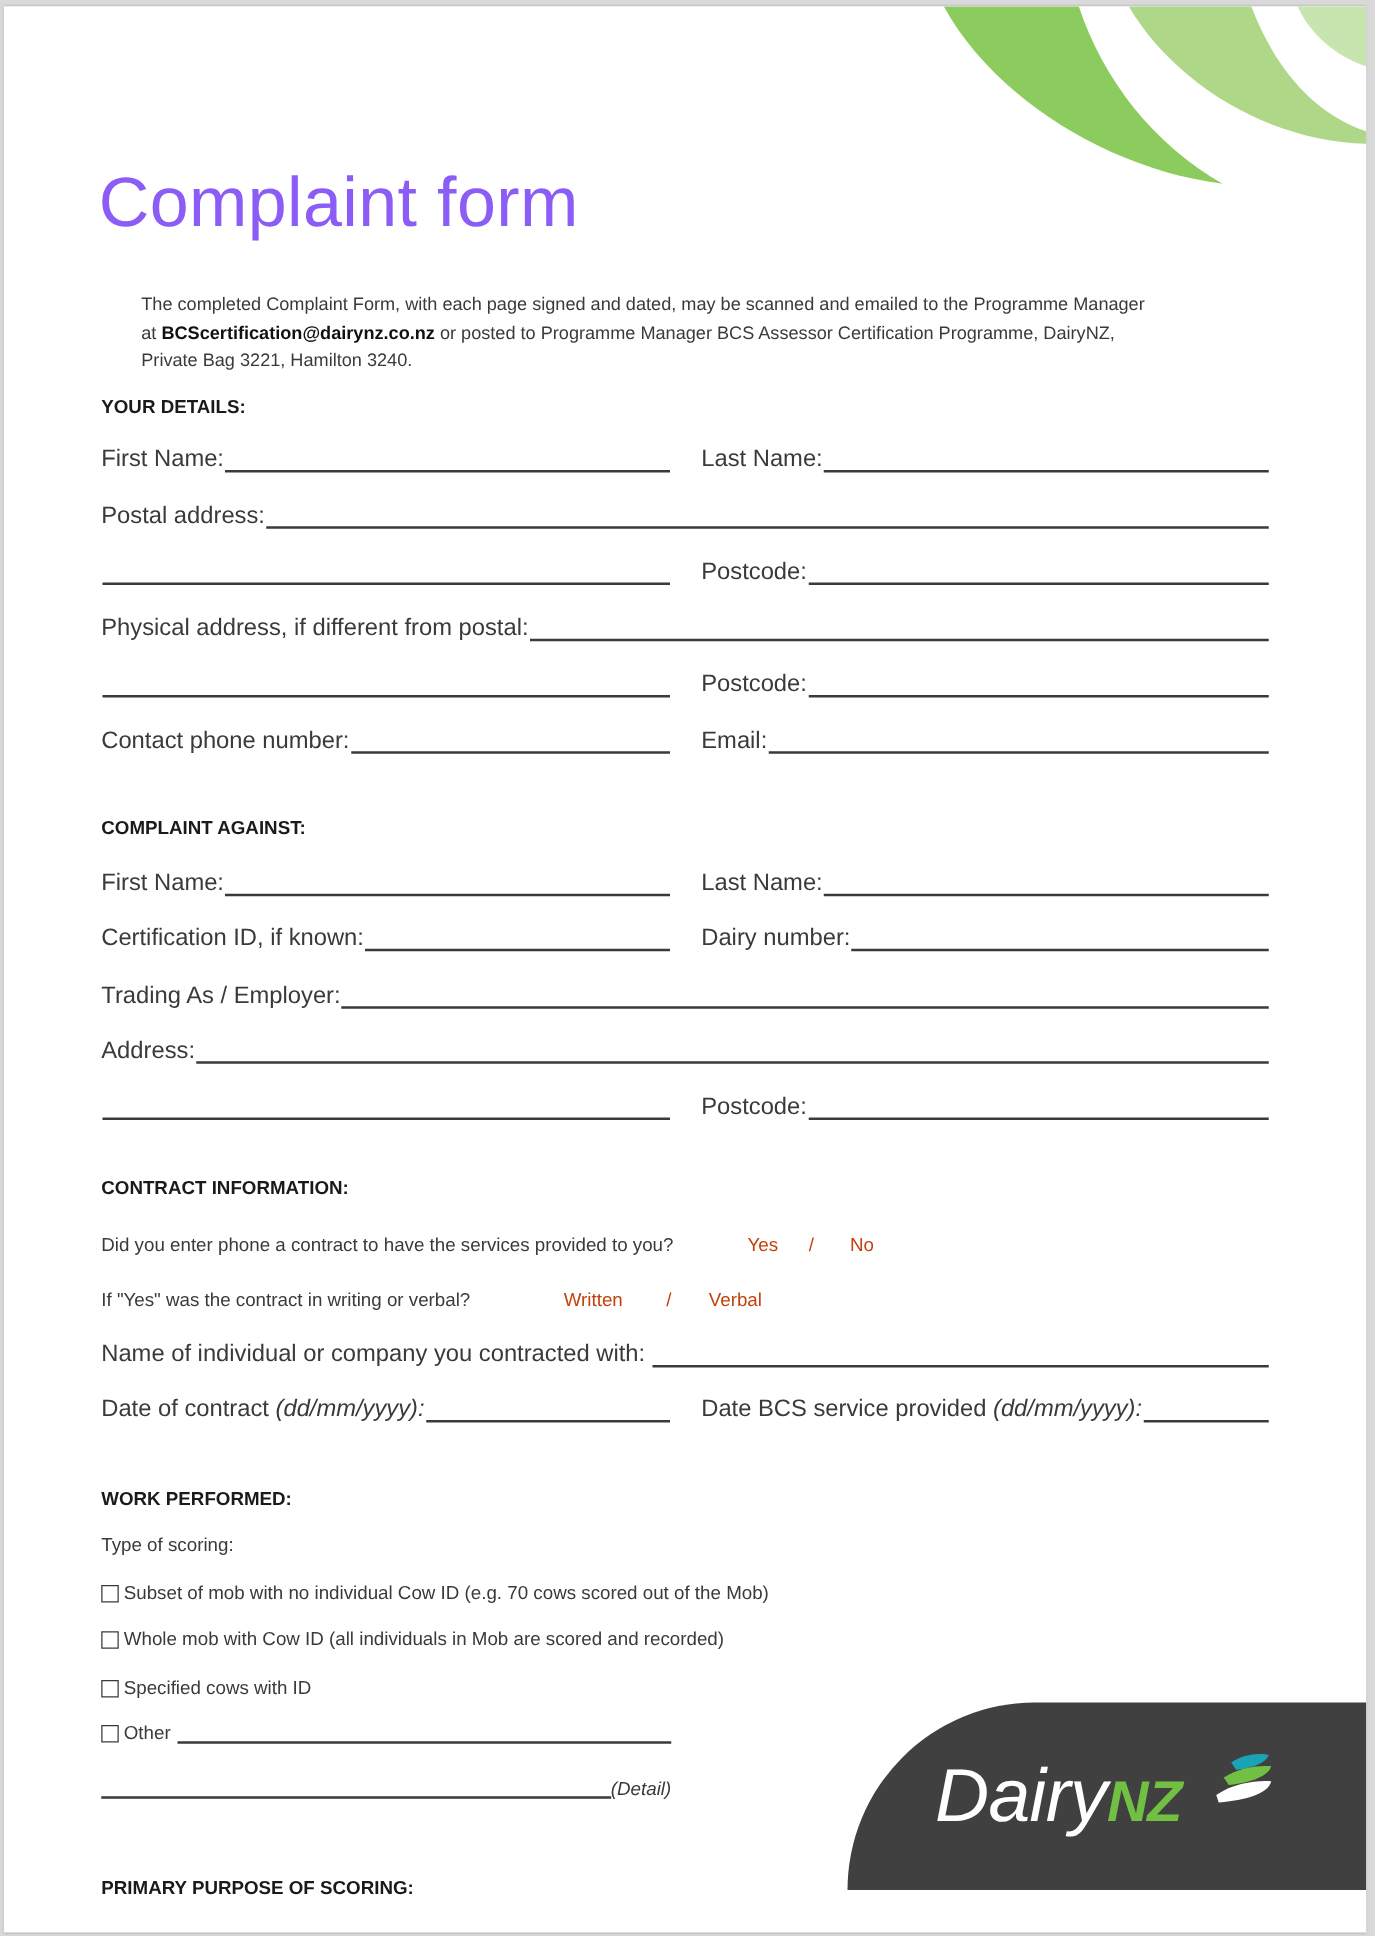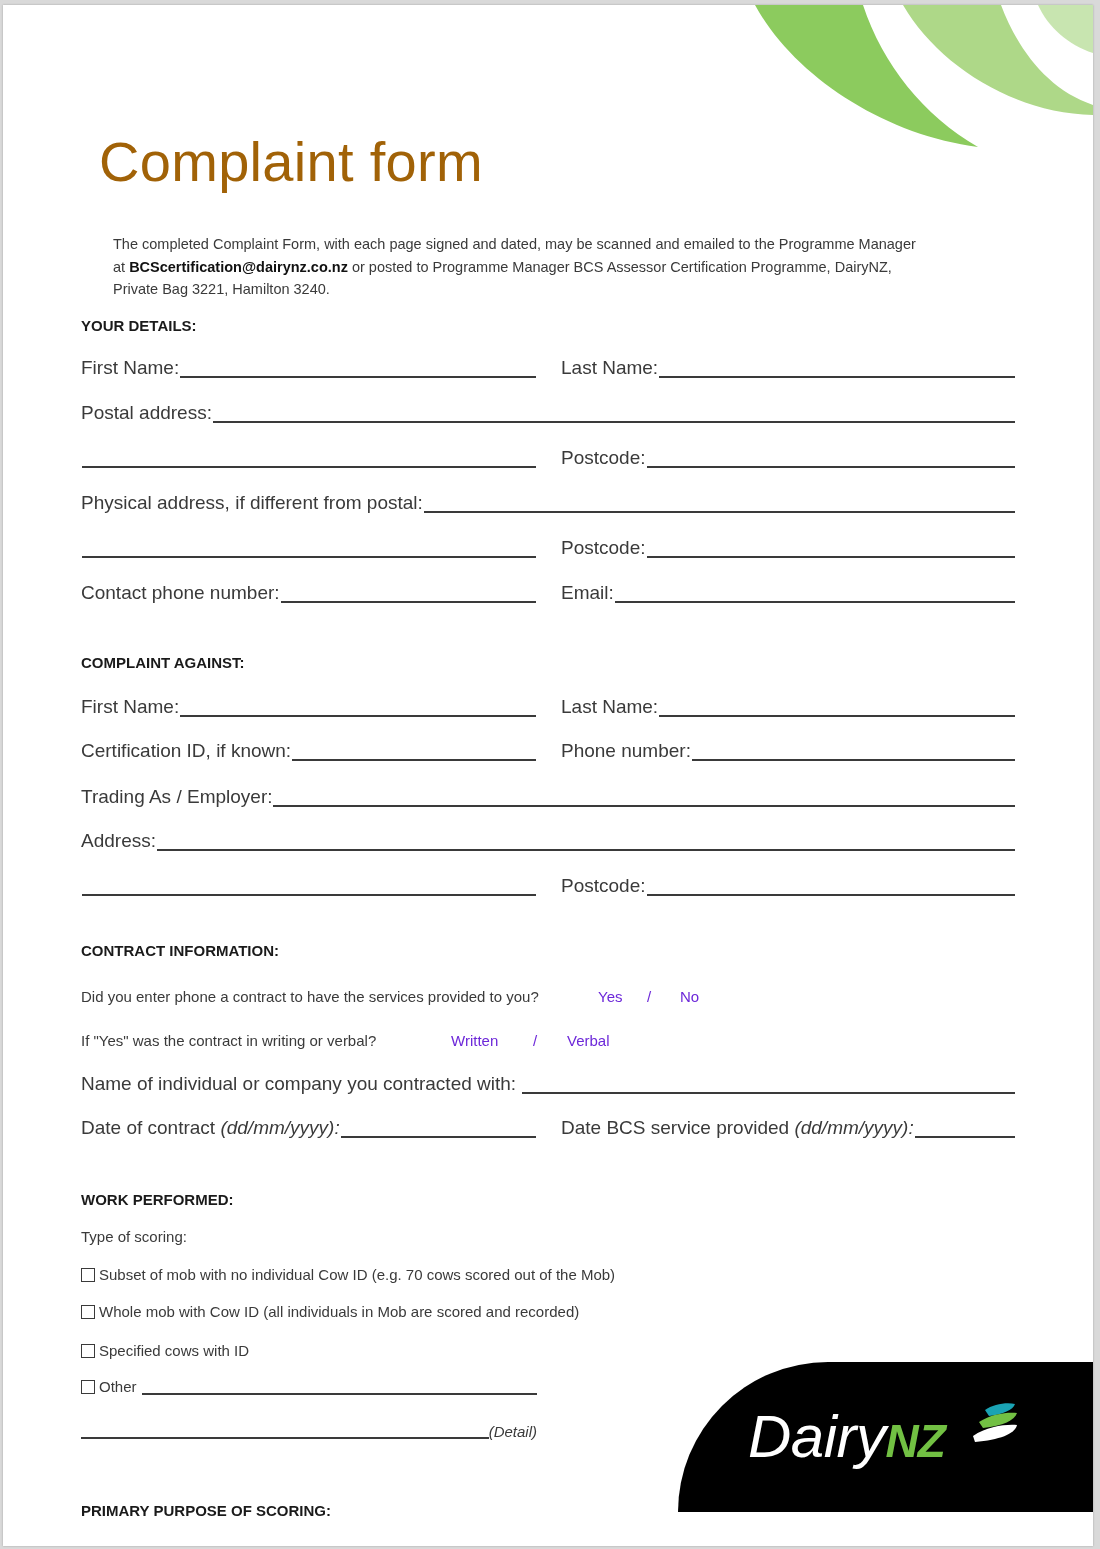--- a/index.html
+++ b/index.html
@@ -15,21 +15,21 @@
     box-shadow: 0 0 2px rgba(0,0,0,0.25);
   }
   .swoosh { position: absolute; left: 0; top: 0; }
   .subtitle {
     position: absolute; left: 78px; top: 80px;
     font-size: 26px; font-style: italic; color: #72c043; letter-spacing: 0.1px;
     white-space: nowrap;
   }
   .title {
     position: absolute; left: 76px; top: 124px;
-    font-size: 56px; color: #a16207; white-space: nowrap; letter-spacing: 0.3px; margin-left: 20px;
+    font-size: 56px; color: #8b5cf6; white-space: nowrap; letter-spacing: 0.3px;
   }
   .intro {
     position: absolute; left: 78px; top: 228px; width: 900px;
     font-size: 14.5px; line-height: 22.5px; color: #3a3a3a; margin-left: 32px;
   }
   .intro b { color: #111; }
   .h {
     position: absolute; left: 78px; font-size: 15px; font-weight: bold; color: #1a1a1a;
     white-space: nowrap;
   }
@@ -38,38 +38,38 @@
     font-size: 19px; color: #3a3a3a; white-space: nowrap;
   }
   .field .lbl { padding-bottom: 3px; }
   .field .lbl i { font-style: italic; }
   .field .line {
     flex: 1; border-bottom: 2px solid #3a3a3a; height: 0; margin-bottom: 4px; margin-left: 1px;
   }
   .text-row {
     position: absolute; left: 78px; font-size: 15px; color: #3a3a3a; white-space: nowrap;
   }
-  .opt { position: absolute; font-size: 15px; color: #6d28d9; white-space: nowrap; text-align: right; }
+  .opt { position: absolute; font-size: 15px; color: #c2410c; white-space: nowrap; text-align: right; }
   .check-row {
     position: absolute; left: 78px; display: flex; align-items: center;
     font-size: 15px; color: #3a3a3a; white-space: nowrap;
   }
   .box {
     width: 14px; height: 14px; border: 1.5px solid #3a3a3a; margin-right: 4px; box-sizing: border-box;
     background: #fff;
   }
   .detail {
     position: absolute; left: 78px; top: 1416px; width: 456px; height: 22px;
     display: flex; align-items: flex-end; font-size: 15px; color: #3a3a3a;
   }
   .detail .line { flex: 1; border-bottom: 2px solid #3a3a3a; margin-bottom: 4px; }
   .detail .lbl { font-style: italic; padding-bottom: 3px; }
   .logo-block {
     position: absolute; left: 675px; top: 1357px; width: 415px; height: 150px;
-    background: #000000; border-top-left-radius: 150px 150px;
+    background: #404040; border-top-left-radius: 150px 150px;
   }
   .logo-text {
     position: absolute; left: 70px; top: 40px; font-size: 60px; font-style: italic;
     color: #ffffff; white-space: nowrap; letter-spacing: -0.5px;
   }
   .logo-nz {
     font-style: italic; font-weight: bold; color: #72c043; font-size: 46px; letter-spacing: -1px;
   }
   .logo-swirl { position: absolute; left: 285px; top: 38px; }
 </style>
@@ -145,21 +145,21 @@
   <div class="field" style="left:558px;top:694px;width:454px">
     <span class="lbl">Last Name:</span>
       <span class="line"></span>
   </div>
 
   <div class="field" style="left:78px;top:738px;width:455px">
     <span class="lbl">Certification ID, if known:</span>
       <span class="line"></span>
   </div>
   <div class="field" style="left:558px;top:738px;width:454px">
-    <span class="lbl">Phone number:</span>
+    <span class="lbl">Dairy number:</span>
       <span class="line"></span>
   </div>
 
   <div class="field" style="left:78px;top:784px;width:934px">
     <span class="lbl">Trading As / Employer:</span>
       <span class="line"></span>
   </div>
 
   <div class="field" style="left:78px;top:828px;width:934px">
     <span class="lbl">Address:</span>

